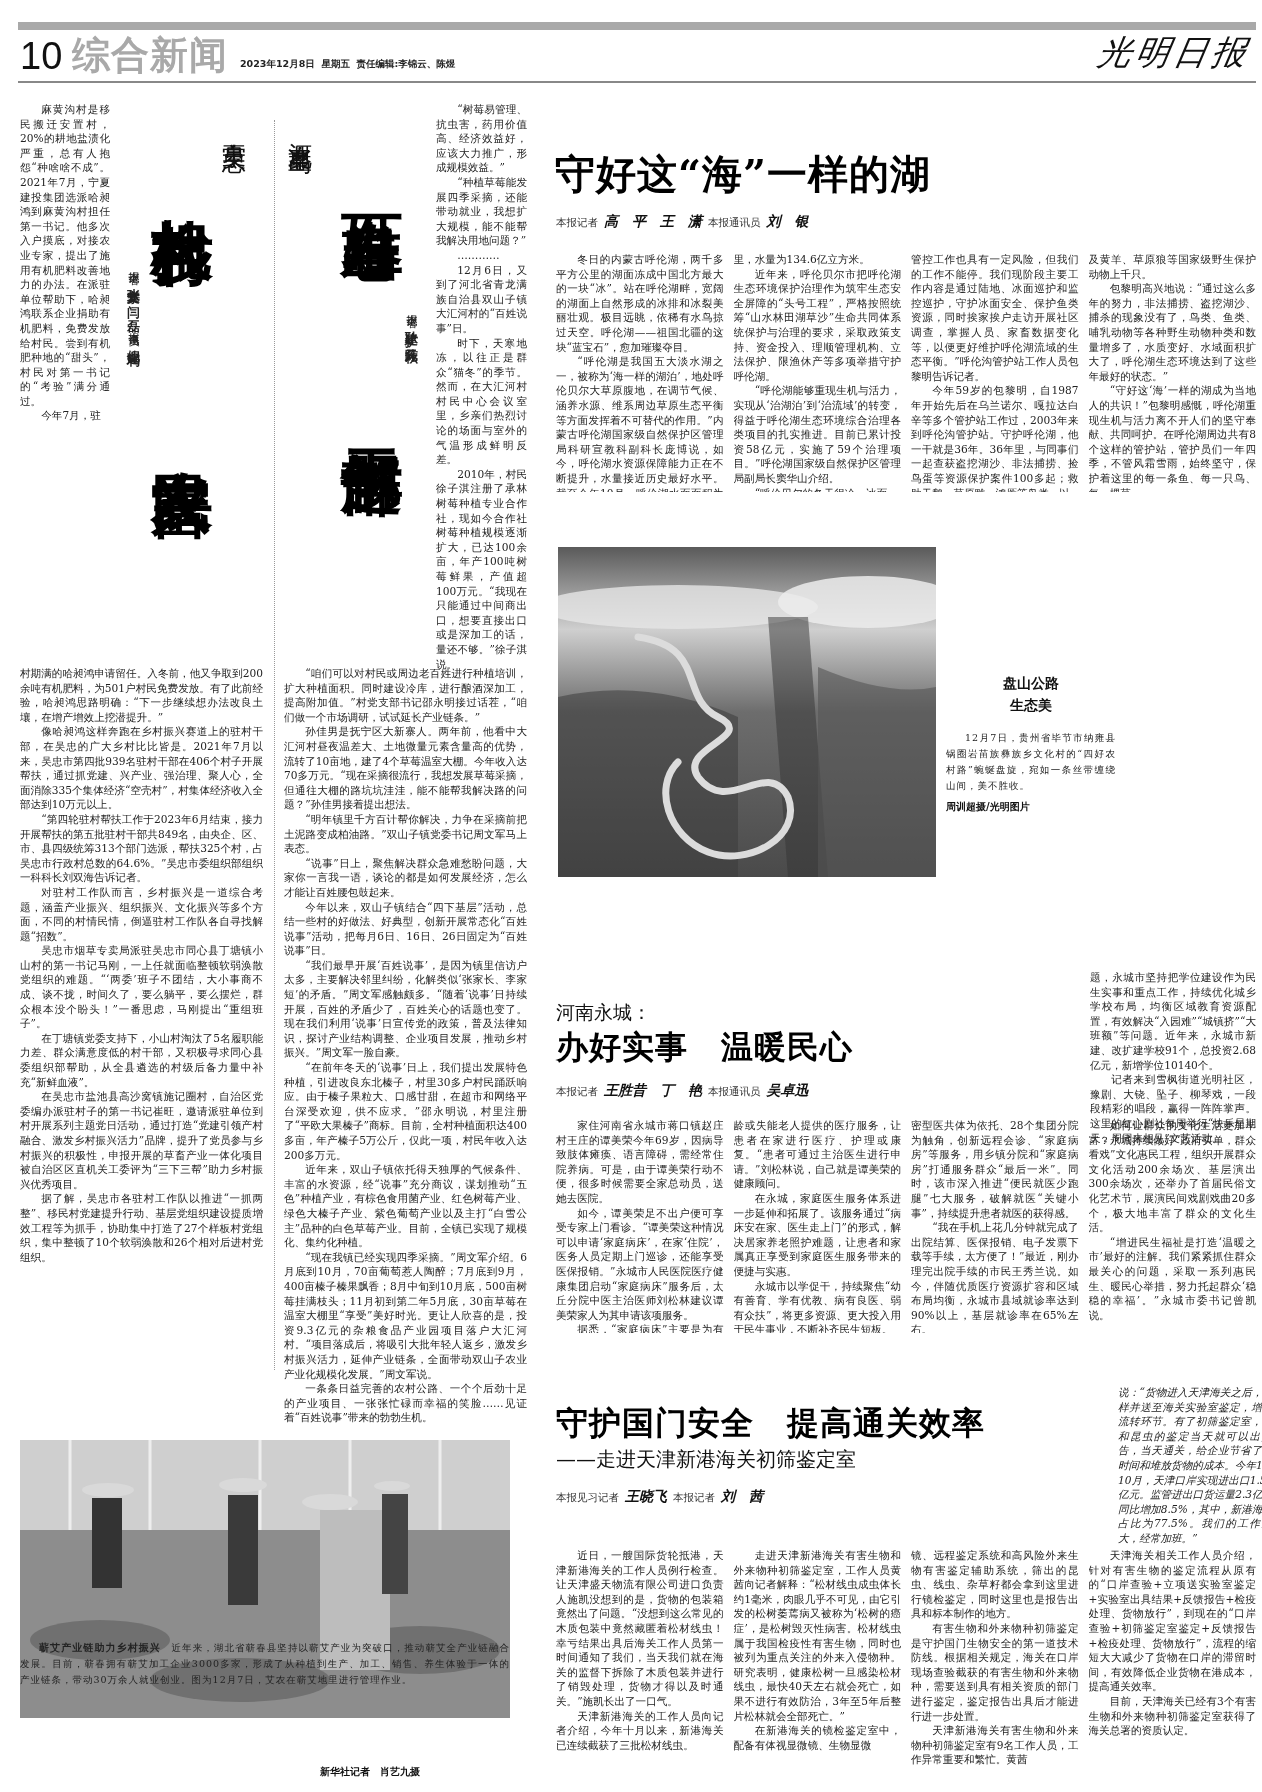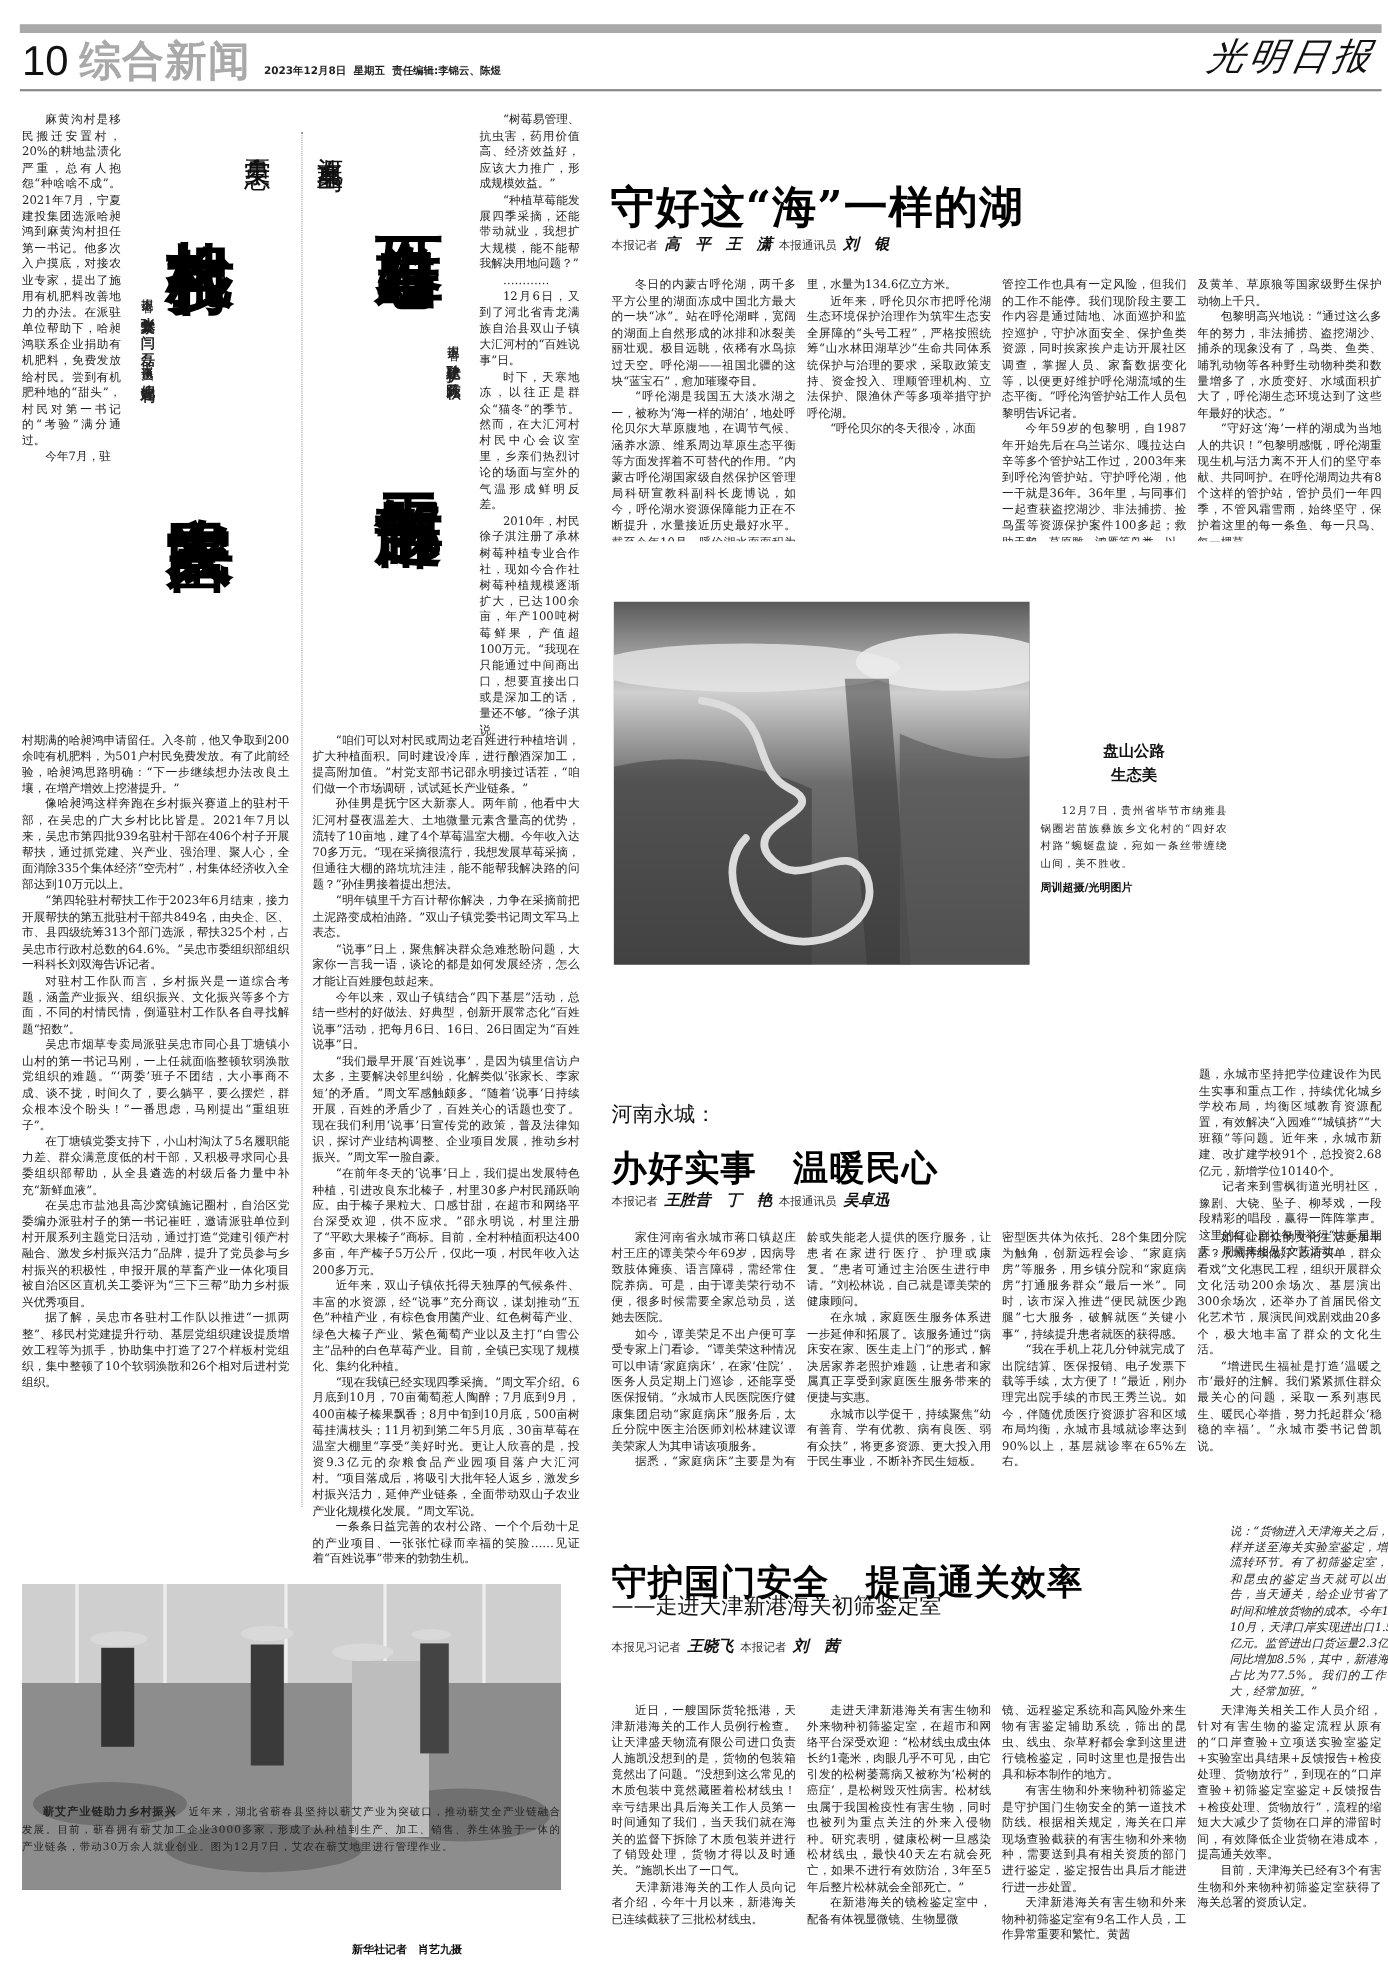--- a/index.html
+++ b/index.html
@@ -21,21 +21,21 @@
   .dotted-v { border-left: 1px dotted #999; }
 
   
   .vert { writing-mode: vertical-rl; text-orientation: upright; }
   .kicker-v { font-family: "DejaVu Sans", sans-serif; font-size: 24px; letter-spacing: 2px; color: #111; }
   .head-v { font-family: "DejaVu Serif", serif; font-weight: bold; font-size: 62px; line-height: 64px; color: #000; letter-spacing: 2px; }
   .byline-v { font-size: 11px; color: #222; letter-spacing: 1px; }
   .byline-v b { font-size: 13px; }
 
   
-  .head-h { font-family: "DejaVu Serif", serif; font-weight: bold; color: #000; letter-spacing: 1px; white-space: nowrap; margin-top: 15px; }
+  .head-h { font-family: "DejaVu Serif", serif; font-weight: bold; color: #000; letter-spacing: 1px; white-space: nowrap; }
   .byline-h { font-size: 10.5px; color: #333; white-space: pre; }
   .byline-h b { font-size: 14px; font-style: italic; color: #111; margin: 0 6px; }
   .kicker-h { font-family: "DejaVu Sans", sans-serif; font-size: 19px; color: #111; }
   .subhead { font-family: "DejaVu Sans", sans-serif; font-size: 20px; color: #111; }
 
   .cols4 { display: grid; grid-template-columns: repeat(4, 1fr); column-gap: 10px; }
   .col { overflow: hidden; }
 
   
   .photo { background: #777; overflow: hidden; }
@@ -106,20 +106,21 @@
 <div class="abs head-h" style="left:555px;top:148px;font-size:40px;line-height:52px;">守好这“海”一样的湖</div>
 <div class="abs byline-h" style="left:556px;top:213px;"><span>本报记者</span><b>高　平　王　潇</b><span>本报通讯员</span><b>刘　银</b></div>
 <div class="abs txt cols4" style="left:556px;top:252px;width:700px;height:240px;">
   <div class="col">
     <p>冬日的内蒙古呼伦湖，两千多平方公里的湖面冻成中国北方最大的一块“冰”。站在呼伦湖畔，宽阔的湖面上自然形成的冰排和冰裂美丽壮观。极目远眺，依稀有水鸟掠过天空。呼伦湖——祖国北疆的这块“蓝宝石”，愈加璀璨夺目。</p>
     <p>“呼伦湖是我国五大淡水湖之一，被称为‘海一样的湖泊’，地处呼伦贝尔大草原腹地，在调节气候、涵养水源、维系周边草原生态平衡等方面发挥着不可替代的作用。”内蒙古呼伦湖国家级自然保护区管理局科研宣教科副科长庞博说，如今，呼伦湖水资源保障能力正在不断提升，水量接近历史最好水平。截至今年10月，呼伦湖水面面积为2237.1平方公</p>
   </div>
   <div class="col">
     <p style="text-indent:0">里，水量为134.6亿立方米。</p>
     <p>近年来，呼伦贝尔市把呼伦湖生态环境保护治理作为筑牢生态安全屏障的“头号工程”，严格按照统筹“山水林田湖草沙”生命共同体系统保护与治理的要求，采取政策支持、资金投入、理顺管理机构、立法保护、限渔休产等多项举措守护呼伦湖。</p>
+    <p>“呼伦湖能够重现生机与活力，实现从‘治湖泊’到‘治流域’的转变，得益于呼伦湖生态环境综合治理各类项目的扎实推进。目前已累计投资58亿元，实施了59个治理项目。”呼伦湖国家级自然保护区管理局副局长窦华山介绍。</p>
     <p>“呼伦贝尔的冬天很冷，冰面</p>
   </div>
   <div class="col">
     <p style="text-indent:0">管控工作也具有一定风险，但我们的工作不能停。我们现阶段主要工作内容是通过陆地、冰面巡护和监控巡护，守护冰面安全、保护鱼类资源，同时挨家挨户走访开展社区调查，掌握人员、家畜数据变化等，以便更好维护呼伦湖流域的生态平衡。”呼伦沟管护站工作人员包黎明告诉记者。</p>
     <p>今年59岁的包黎明，自1987年开始先后在乌兰诺尔、嘎拉达白辛等多个管护站工作过，2003年来到呼伦沟管护站。守护呼伦湖，他一干就是36年。36年里，与同事们一起查获盗挖湖沙、非法捕捞、捡鸟蛋等资源保护案件100多起；救助天鹅、草原雕、鸿雁等鸟类，以</p>
   </div>
   <div class="col">
     <p style="text-indent:0">及黄羊、草原狼等国家级野生保护动物上千只。</p>
     <p>包黎明高兴地说：“通过这么多年的努力，非法捕捞、盗挖湖沙、捕杀的现象没有了，鸟类、鱼类、哺乳动物等各种野生动物种类和数量增多了，水质变好、水域面积扩大了，呼伦湖生态环境达到了这些年最好的状态。”</p>
     <p>“守好这‘海’一样的湖成为当地人的共识！”包黎明感慨，呼伦湖重现生机与活力离不开人们的坚守奉献、共同呵护。在呼伦湖周边共有8个这样的管护站，管护员们一年四季，不管风霜雪雨，始终坚守，保护着这里的每一条鱼、每一只鸟、每一棵草……</p>
@@ -217,21 +218,21 @@
 <div class="abs head-h" style="left:556px;top:1402px;font-size:32px;line-height:42px;">守护国门安全　提高通关效率</div>
 <div class="abs subhead" style="left:556px;top:1446px;">——走进天津新港海关初筛鉴定室</div>
 <div class="abs byline-h" style="left:556px;top:1488px;"><span>本报见习记者</span><b>王晓飞</b><span>本报记者</span><b>刘　茜</b></div>
 <div class="abs txt" style="left:1118px;top:1385px;width:166px;font-style:italic;">说：“货物进入天津海关之后，要取样并送至海关实验室鉴定，增加了流转环节。有了初筛鉴定室，杂草和昆虫的鉴定当天就可以出具报告，当天通关，给企业节省了大量时间和堆放货物的成本。今年1月至10月，天津口岸实现进出口1.52万亿元。监管进出口货运量2.3亿吨，同比增加8.5%，其中，新港海关的占比为77.5%。我们的工作量很大，经常加班。”</div>
 <div class="abs txt cols4" style="left:556px;top:1548px;width:700px;height:236px;">
   <div class="col">
     <p>近日，一艘国际货轮抵港，天津新港海关的工作人员例行检查。让天津盛天物流有限公司进口负责人施凯没想到的是，货物的包装箱竟然出了问题。“没想到这么常见的木质包装中竟然藏匿着松材线虫！幸亏结果出具后海关工作人员第一时间通知了我们，当天我们就在海关的监督下拆除了木质包装并进行了销毁处理，货物才得以及时通关。”施凯长出了一口气。</p>
     <p>天津新港海关的工作人员向记者介绍，今年十月以来，新港海关已连续截获了三批松材线虫。</p>
   </div>
   <div class="col">
-    <p>走进天津新港海关有害生物和外来物种初筛鉴定室，在超市和网络平台深受欢迎：“松材线虫成虫体长约1毫米，肉眼几乎不可见，由它引发的松树萎蔫病又被称为‘松树的癌症’，是松树毁灭性病害。松材线虫属于我国检疫性有害生物，同时也被列为重点关注的外来入侵物种。研究表明，健康松树一旦感染松材线虫，最快40天左右就会死亡，如果不进行有效防治，3年至5年后整片松林就会全部死亡。”</p>
+    <p>走进天津新港海关有害生物和外来物种初筛鉴定室，工作人员黄茜向记者解释：“松材线虫成虫体长约1毫米，肉眼几乎不可见，由它引发的松树萎蔫病又被称为‘松树的癌症’，是松树毁灭性病害。松材线虫属于我国检疫性有害生物，同时也被列为重点关注的外来入侵物种。研究表明，健康松树一旦感染松材线虫，最快40天左右就会死亡，如果不进行有效防治，3年至5年后整片松林就会全部死亡。”</p>
     <p>在新港海关的镜检鉴定室中，配备有体视显微镜、生物显微</p>
   </div>
   <div class="col">
     <p style="text-indent:0">镜、远程鉴定系统和高风险外来生物有害鉴定辅助系统，筛出的昆虫、线虫、杂草籽都会拿到这里进行镜检鉴定，同时这里也是报告出具和标本制作的地方。</p>
     <p>有害生物和外来物种初筛鉴定是守护国门生物安全的第一道技术防线。根据相关规定，海关在口岸现场查验截获的有害生物和外来物种，需要送到具有相关资质的部门进行鉴定，鉴定报告出具后才能进行进一步处置。</p>
     <p>天津新港海关有害生物和外来物种初筛鉴定室有9名工作人员，工作异常重要和繁忙。黄茜</p>
   </div>
   <div class="col">
     <p>天津海关相关工作人员介绍，针对有害生物的鉴定流程从原有的“口岸查验+立项送实验室鉴定+实验室出具结果+反馈报告+检疫处理、货物放行”，到现在的“口岸查验+初筛鉴定室鉴定+反馈报告+检疫处理、货物放行”，流程的缩短大大减少了货物在口岸的滞留时间，有效降低企业货物在港成本，提高通关效率。</p>
     <p>目前，天津海关已经有3个有害生物和外来物种初筛鉴定室获得了海关总署的资质认定。</p>

